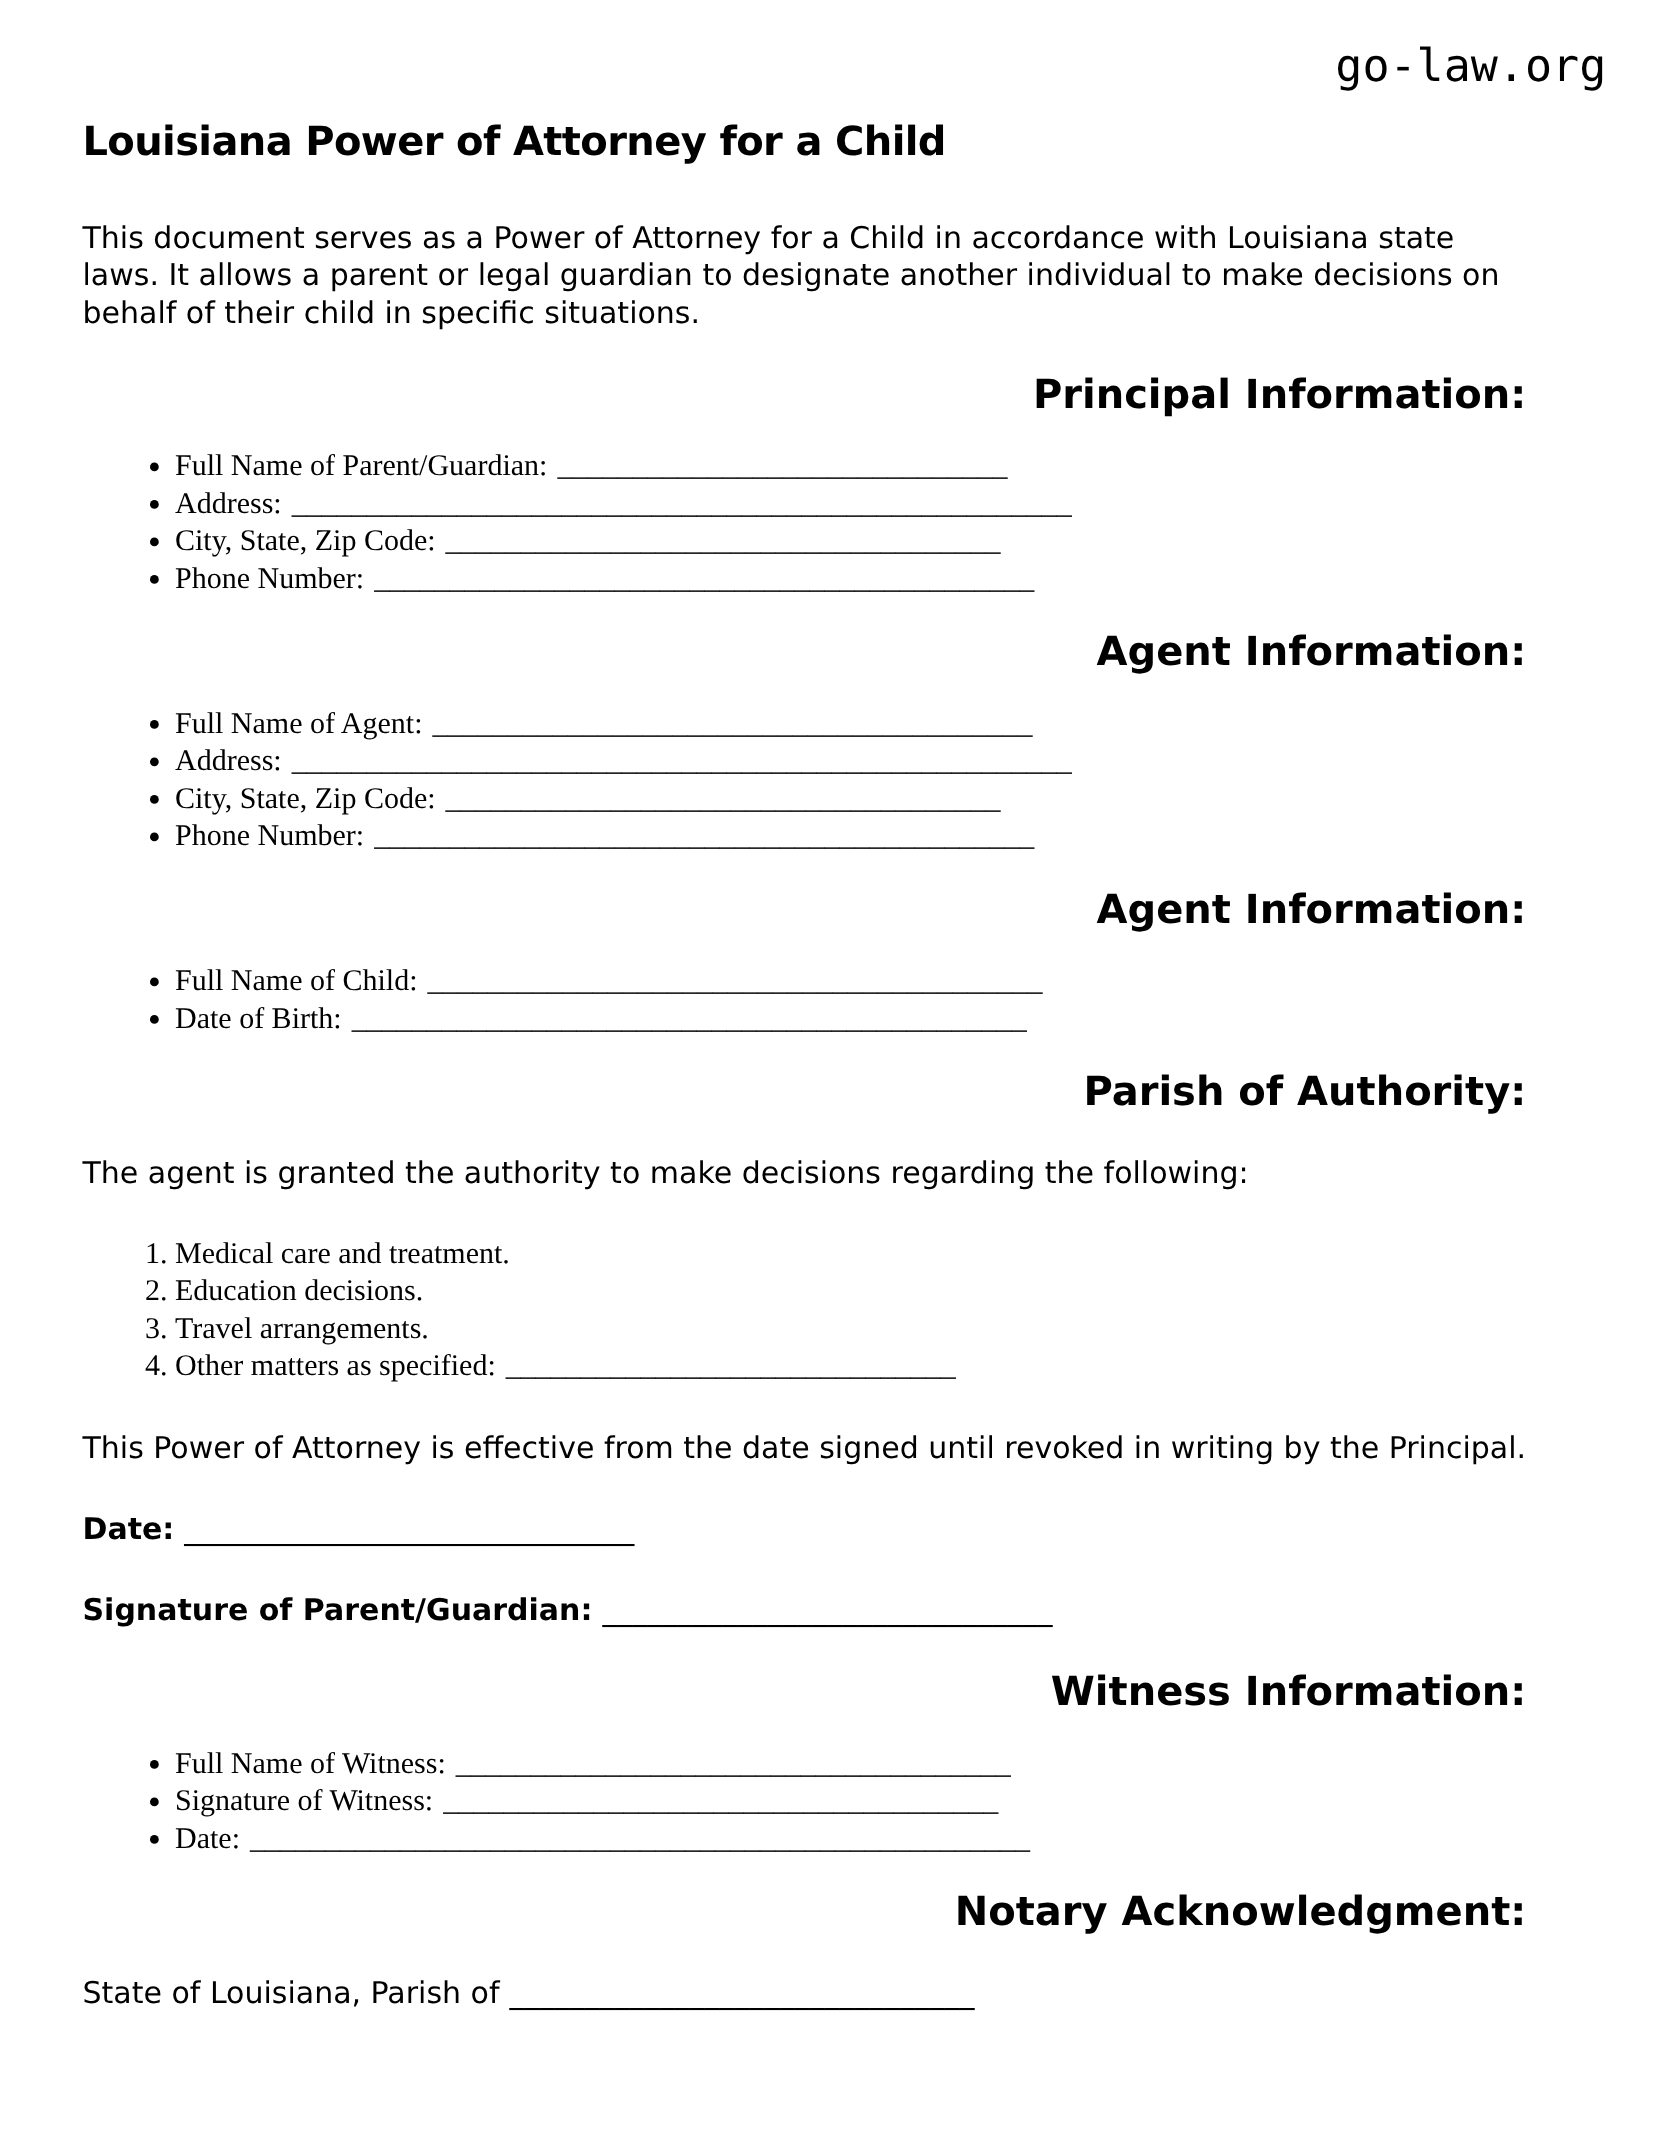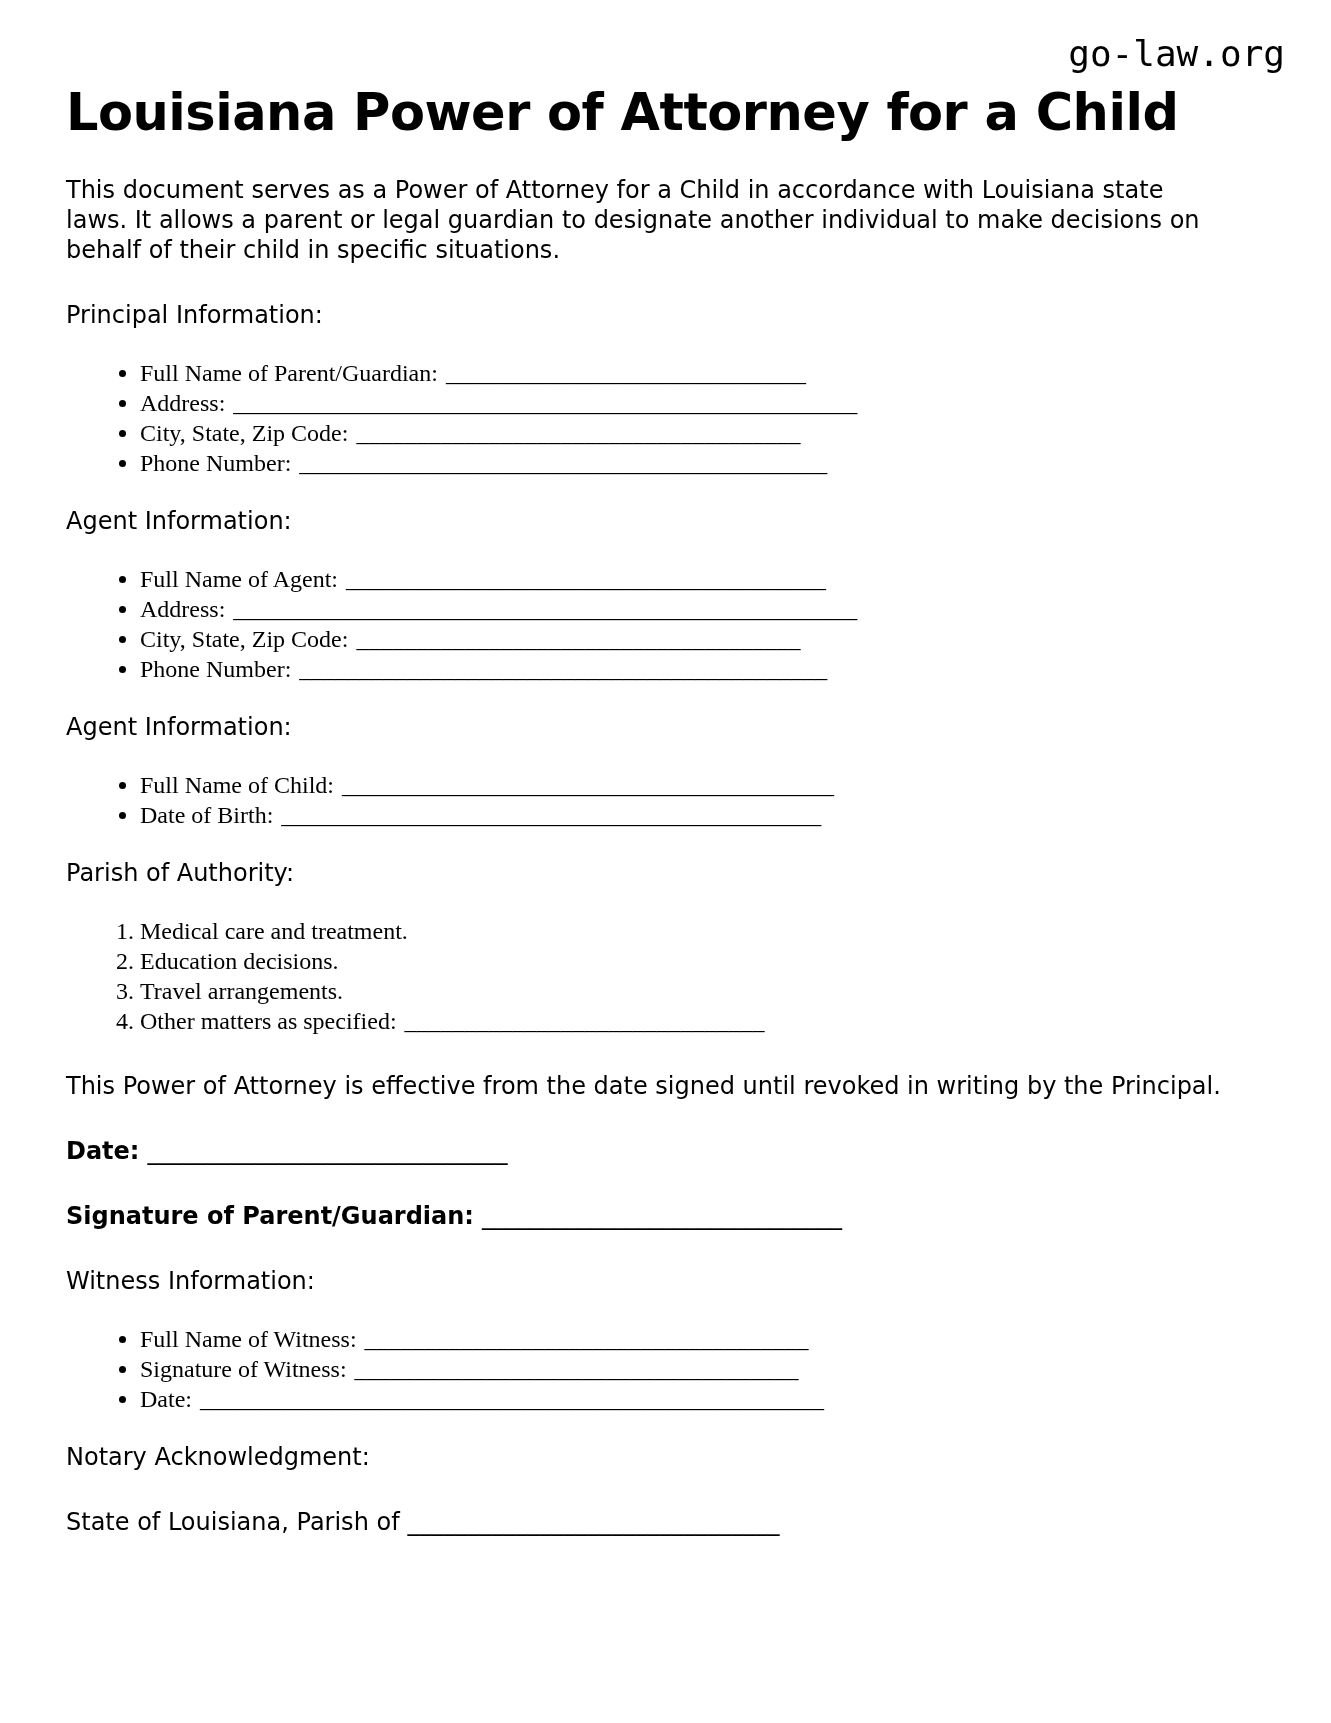--- a/index.html
+++ b/index.html
@@ -20,32 +20,33 @@
   }
   .brand {
     font-family: "DejaVu Sans Mono", monospace;
     font-size: 36px;
     line-height: 52px;
     text-align: right;
     margin-right: -64px; 
     white-space: nowrap;
   }
   h1 {
-    font-size: 51px;
+    font-size: 32px;
     line-height: 54px;
     font-weight: bold;
     letter-spacing: -0.5px;
     margin: 6px 0 28px 0;
   }
   p { margin: 35px 0; }
   h2 {
-    font-size: 24px;
+    font-size: 32px;
     line-height: 30px;
-    font-weight: normal;
+    font-weight: bold;
     margin: 28px 0;
+    text-align: right;
   }
   ul, ol {
     margin: 28px 0;
     padding-left: 74px;
   }
   li { line-height: 30px; font-family: Liberation Serif, serif; }
   .blank {
     margin-left: 8px;
     white-space: nowrap;
     font-weight: normal;
@@ -87,20 +88,21 @@
   <section>
     <h2>Agent Information:</h2>
     <ul>
       <li><span>Full Name of Child:</span><span class="blank">_________________________________________</span></li>
       <li><span>Date of Birth:</span><span class="blank">_____________________________________________</span></li>
     </ul>
   </section>
 
   <section>
     <h2>Parish of Authority:</h2>
+    <p>The agent is granted the authority to make decisions regarding the following:</p>
     <ol>
       <li><span>Medical care and treatment.</span></li>
       <li><span>Education decisions.</span></li>
       <li><span>Travel arrangements.</span></li>
       <li><span>Other matters as specified:</span><span class="blank">______________________________</span></li>
     </ol>
     <p>This Power of Attorney is effective from the date signed until revoked in writing by the Principal.</p>
   </section>
 
   <p class="bold-line"><span>Date:</span><span class="blank">______________________________</span></p>

